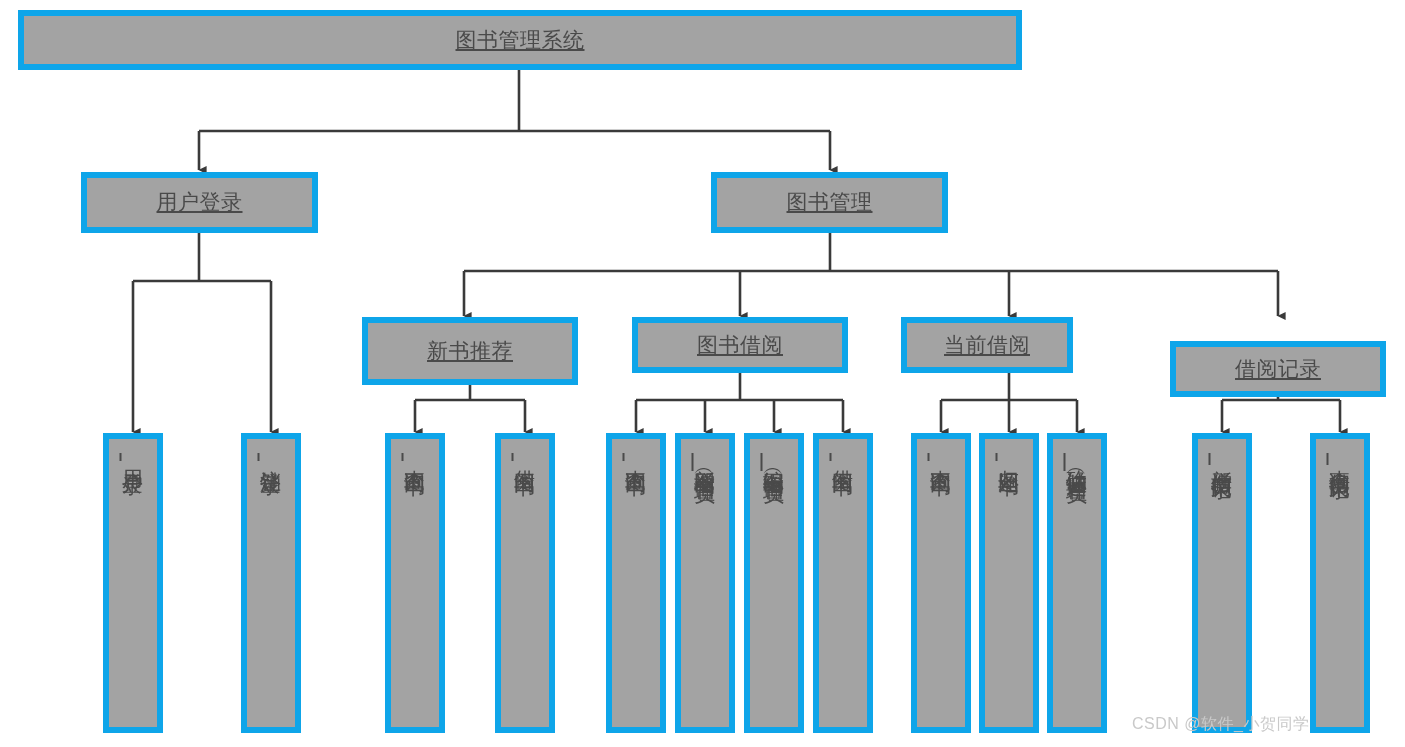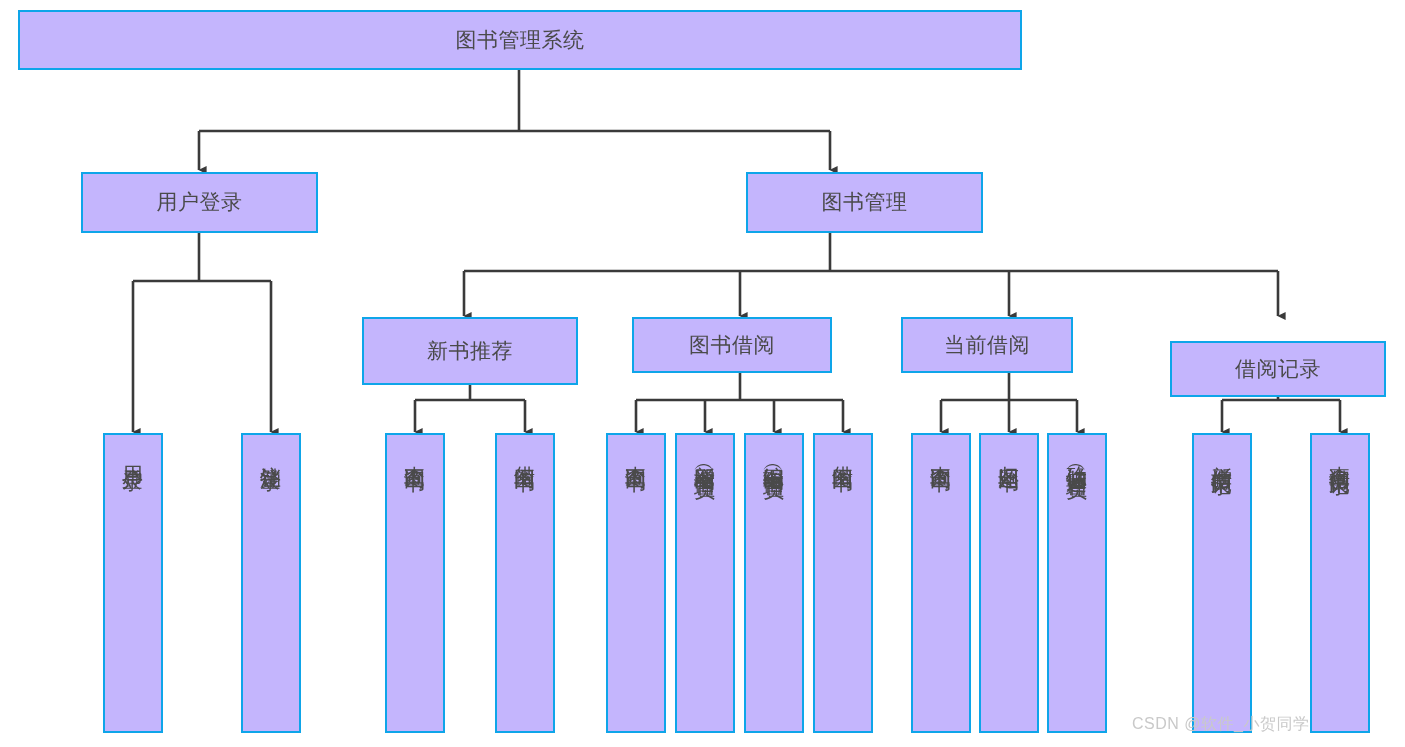--- a/index.html
+++ b/index.html
@@ -21,26 +21,27 @@
     position: absolute;
     left: 0;
     top: 0;
     width: 1405px;
     height: 747px;
     pointer-events: none;
   }
   .node {
     position: absolute;
     box-sizing: border-box;
-    border: 2px solid #0ea5e9;
-    background: #c4b5fd;
+    border: 6px solid #0ea5e9;
+    background: #a3a3a3;
     display: flex;
     align-items: center;
     justify-content: center;
     color: #4a4a4a;
+    text-decoration: underline;
   }
   .node .node-label {
     display: block;
     text-align: center;
     color: #4a4a4a;
     line-height: 1.18;
   }
   
   .node.horizontal .node-label {
     writing-mode: horizontal-tb;
@@ -141,29 +142,29 @@
   </svg>
 
   <div class="node horizontal" style="left:18px; top:10px; width:1004px; height:60px;">
     <span class="node-label">图书管理系统</span>
   </div>
 
   <div class="node horizontal" style="left:81px; top:172px; width:237px; height:61px;">
     <span class="node-label">用户登录</span>
   </div>
 
-  <div class="node horizontal" style="left:711px; top:172px; width:237px; height:61px;margin-left:35px;">
+  <div class="node horizontal" style="left:711px; top:172px; width:237px; height:61px;">
     <span class="node-label">图书管理</span>
   </div>
 
   <div class="node horizontal" style="left:362px; top:317px; width:216px; height:68px;">
     <span class="node-label">新书推荐</span>
   </div>
 
-  <div class="node horizontal" style="left:632px; top:317px; width:200px; height:56px;">
+  <div class="node horizontal" style="left:632px; top:317px; width:216px; height:56px;">
     <span class="node-label">图书借阅</span>
   </div>
 
   <div class="node horizontal" style="left:901px; top:317px; width:172px; height:56px;">
     <span class="node-label">当前借阅</span>
   </div>
 
   <div class="node horizontal" style="left:1170px; top:317px; width:216px; height:56px;margin-top:24px;">
     <span class="node-label">借阅记录</span>
   </div>

